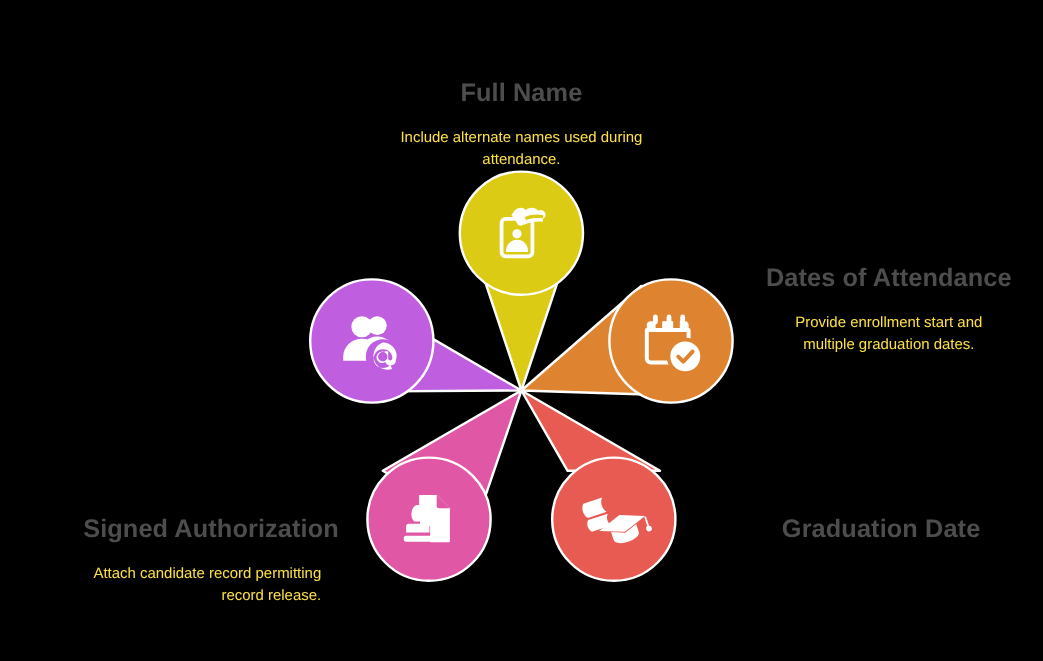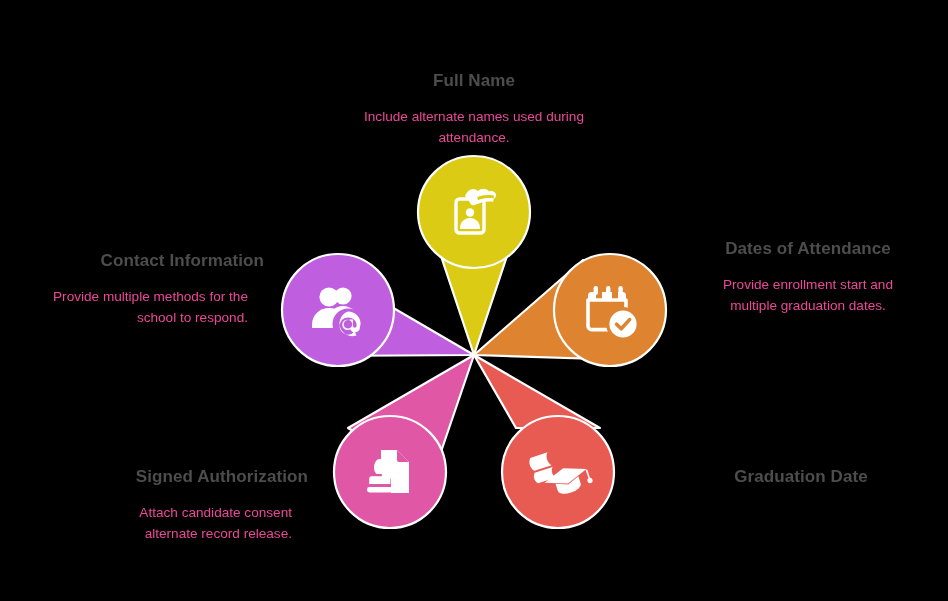--- a/index.html
+++ b/index.html
@@ -26,32 +26,32 @@
     left: 0;
     top: 0;
     width: 948px;
     height: 601px;
   }
   .label-block {
     position: absolute;
     box-sizing: border-box;
   }
   .label-title {
-    font-size: 17px;
+    font-size: 23px;
     font-weight: bold;
     color: #4d4d4d;
     letter-spacing: 0.1px;
     line-height: 1.25;
     margin: 0 0 9px 0;
     white-space: nowrap;
   }
   .label-desc {
     font-size: 13.6px;
     font-weight: normal;
-    color: #ec4899;
+    color: #fde047;
     line-height: 1.5;
     margin: 16px;
   }
   .align-center { text-align: center; }
   .align-right  { text-align: right;  }
   .align-left   { text-align: center;   }
 
   
   #label-full-name        { left: 344px; top: 70px;  width: 260px; }
   #label-dates            { left: 684px; top: 238px; width: 248px; }
@@ -170,27 +170,23 @@
   <div class="label-block align-center" id="label-full-name">
     <div class="label-title">Full Name</div>
     <div class="label-desc">Include alternate names used during attendance.</div>
   </div>
 
   <div class="label-block align-left" id="label-dates">
     <div class="label-title">Dates of Attendance</div>
     <div class="label-desc">Provide enrollment start and multiple graduation dates.</div>
   </div>
 
-  <div class="label-block align-right" id="label-contact">
-    <div class="label-title">Contact Information</div>
-    <div class="label-desc">Provide multiple methods for the school to respond.</div>
-  </div>
 
   <div class="label-block align-left" id="label-graduation">
     <div class="label-title">Graduation Date</div>
   </div>
 
   <div class="label-block align-right" id="label-signed">
     <div class="label-title">Signed Authorization</div>
-    <div class="label-desc">Attach candidate consent alternate record release.</div>
+    <div class="label-desc">Attach candidate record permitting record release.</div>
   </div>
 
 </div>
 
 </body></html>

